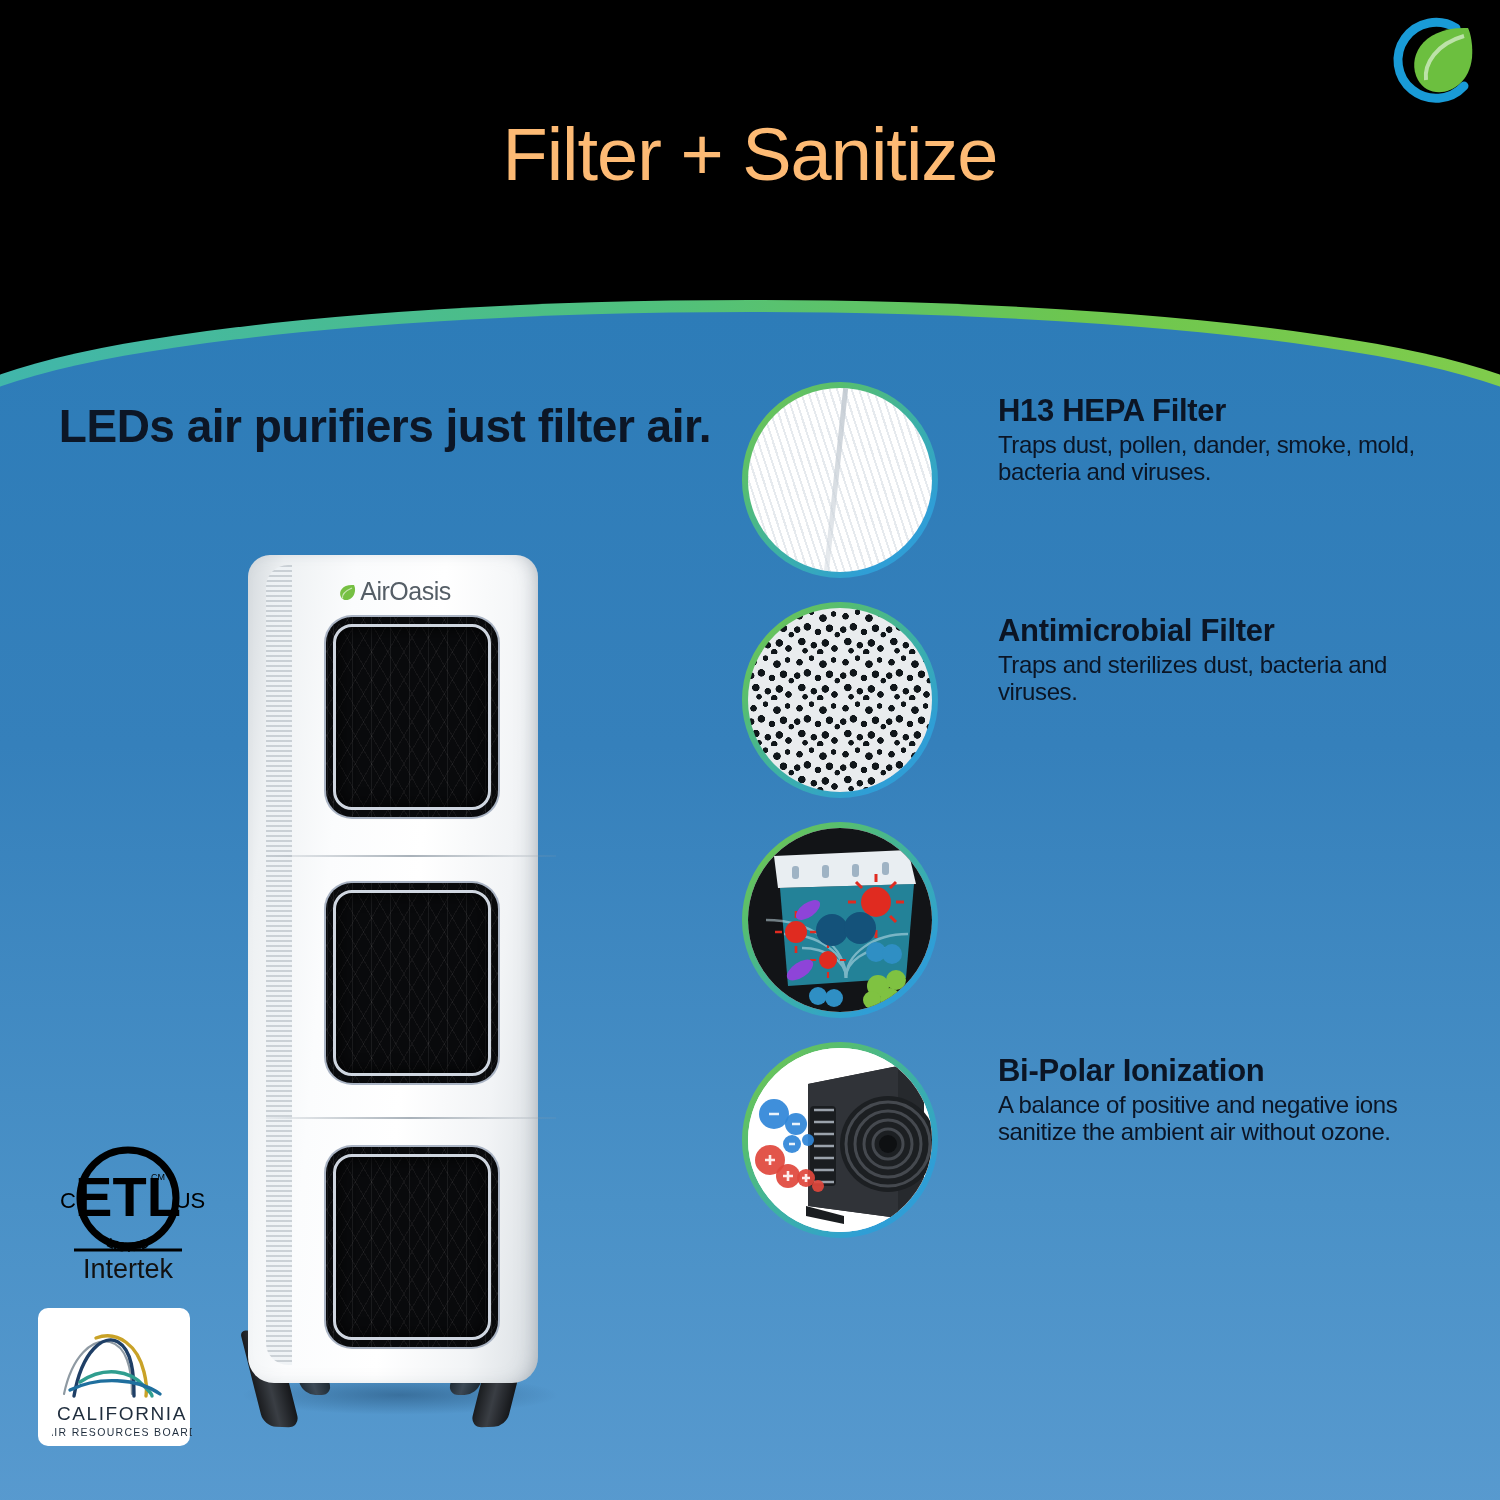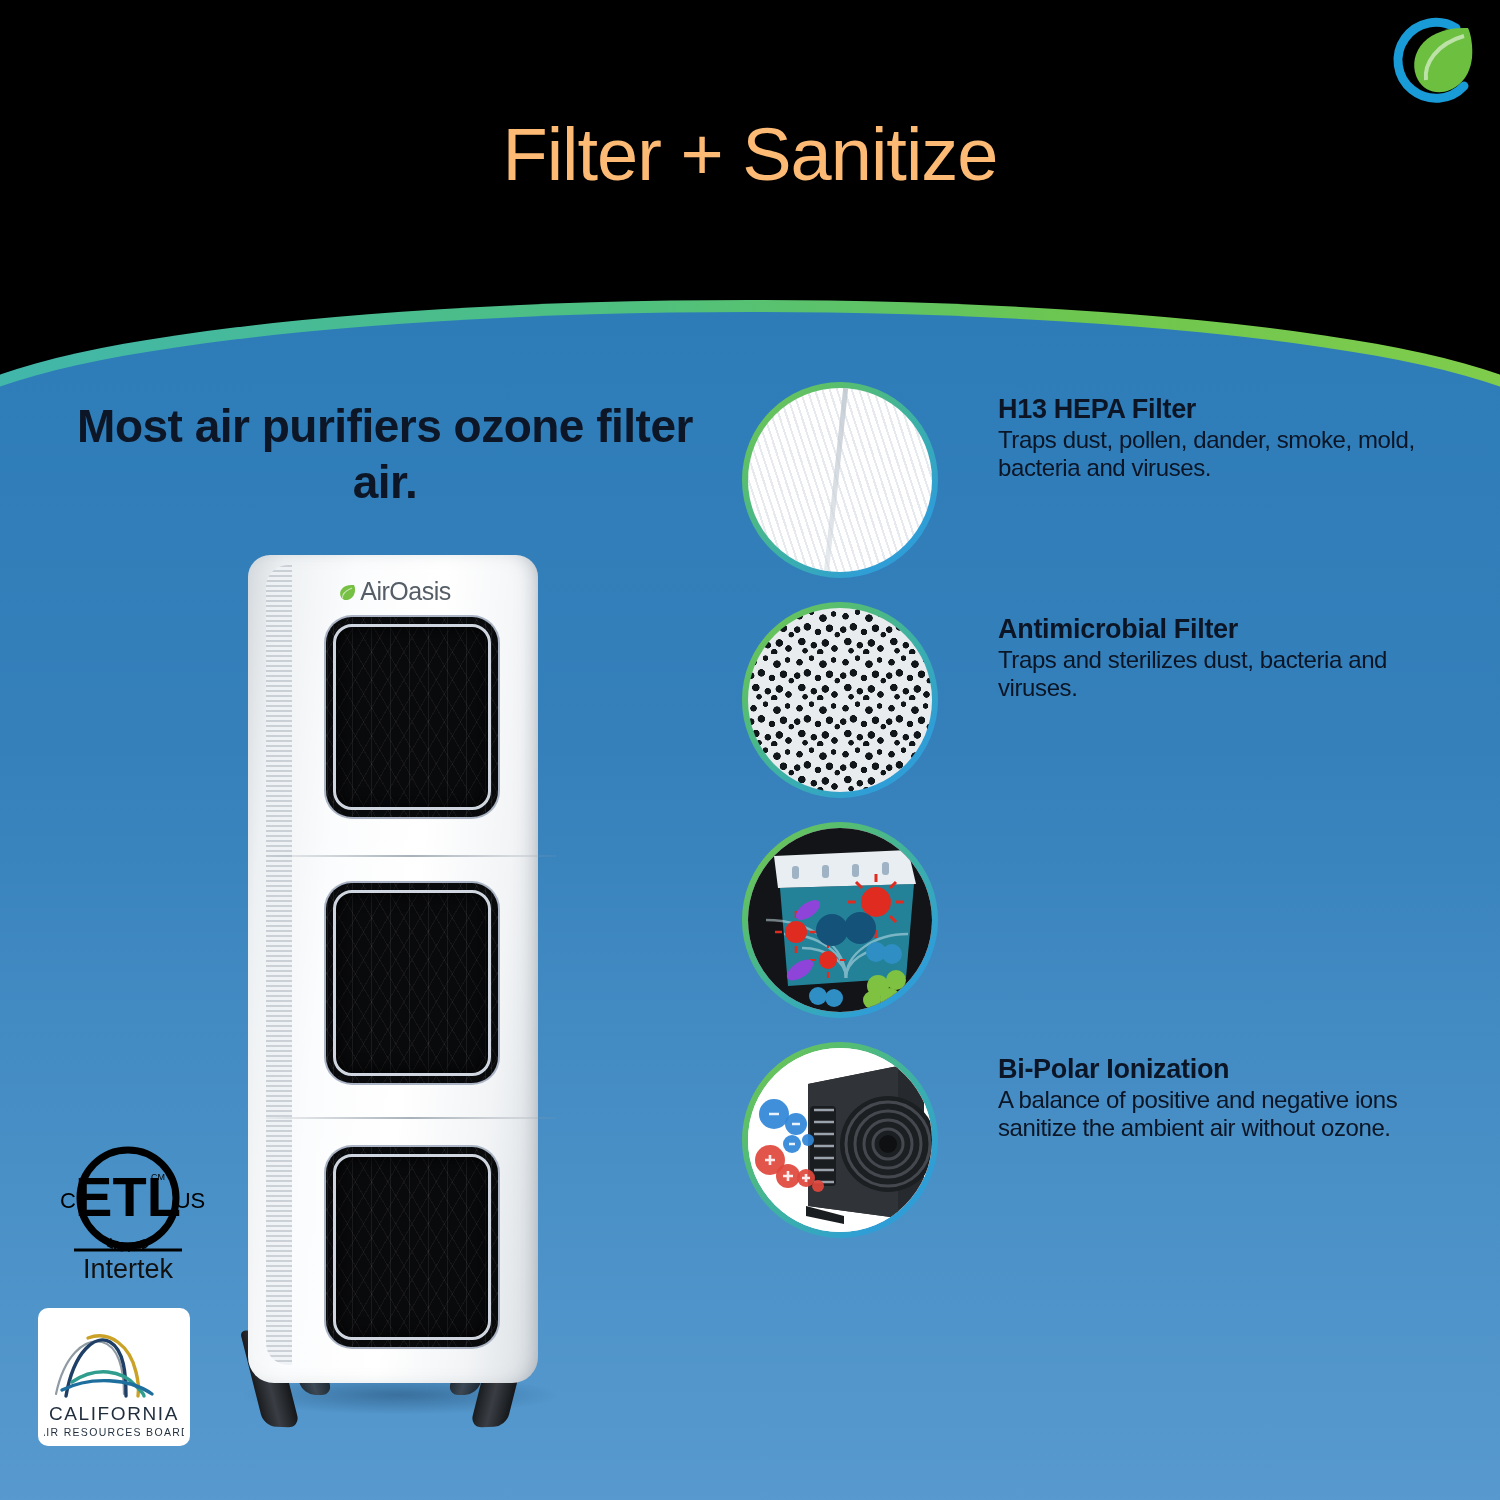--- a/index.html
+++ b/index.html
@@ -116,21 +116,21 @@
     outline-offset:-10px;
   }
   #grille-1 { top:62px; }
   #grille-2 { top:328px; }
   #grille-3 { top:592px; }
 
   
   #etl-badge { position:absolute; left:38px; top:1140px; width:180px; height:145px; }
   #carb-badge {
     position:absolute; left:38px; top:1308px; width:152px; height:138px;
-    background:#fff; border-radius:10px; padding:8px 6px 6px;
+    background:#fff; border-radius:10px; padding:8px 14px 6px;
   }
 
   
   #features { position:absolute; left:742px; top:382px; width:740px; }
   .feature-row { position:relative; height:220px; }
   #features .feature-row:last-child { height:230px; }
 
   .feature-thumb {
     position:absolute; left:0; top:0; width:196px; height:196px;
     border-radius:50%;
@@ -181,21 +181,21 @@
       radial-gradient(circle at 24% 93%, #10161a 0 2.5px, transparent 3px),
       radial-gradient(circle at 57% 96%, #10161a 0 3px, transparent 3.5px);
     background-size:46px 46px;
   }
 
   .feature-text {
     position:absolute; left:256px; top:12px; width:470px;
     color:#0b1525;
   }
   .feature-title {
-    font-size:27px; font-weight:bold; line-height:1.12; letter-spacing:-0.3px;
+    font-size:31px; font-weight:bold; line-height:1.12; letter-spacing:-0.3px;
     margin-bottom:2px;
   }
   .feature-desc {
     font-size:24px; font-weight:400; line-height:1.14; letter-spacing:-0.4px;
   }
 </style>
 </head>
 <body>
 
 <div id="header">
@@ -209,21 +209,21 @@
   </div>
 </div>
 
 <div id="body-panel">
   <div class="bodyclip" id="wave-ring"></div>
   <div class="bodyclip" id="wave-fill"></div>
 </div>
 
 <div id="content">
 
-  <div id="left-headline">Most air purifiers ozone filter air.</div>
+  <div id="left-headline">LEDs air purifiers just filter air.</div>
 
   <div id="device">
     <div class="dev-shadow"></div>
 
     <div class="dev-leg" id="leg-back-left"></div>
     <div class="dev-leg" id="leg-back-right"></div>
     <div class="dev-leg" id="leg-front-left"></div>
     <div class="dev-leg" id="leg-front-right"></div>
 
     <div class="dev-body">

